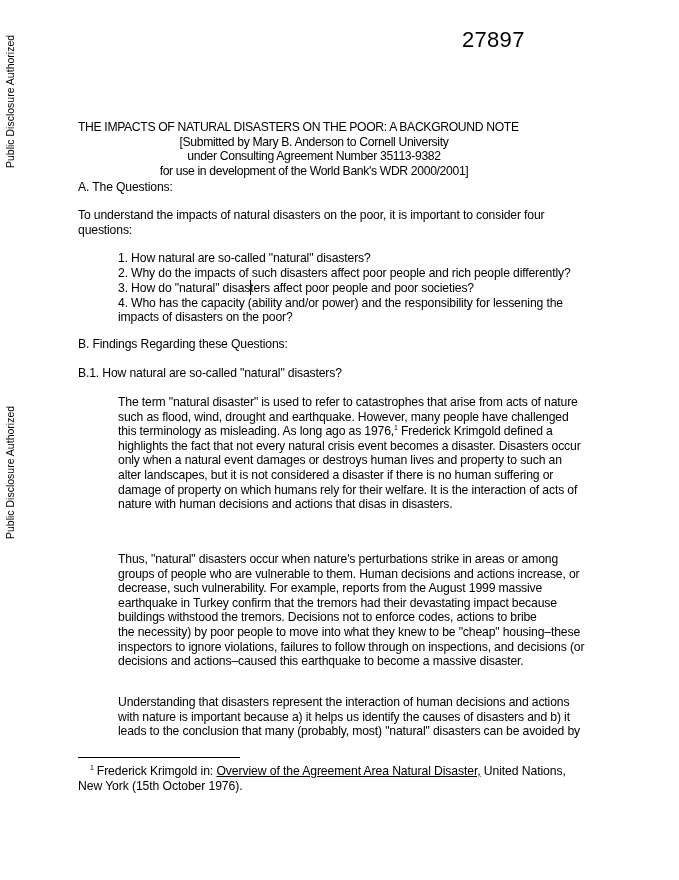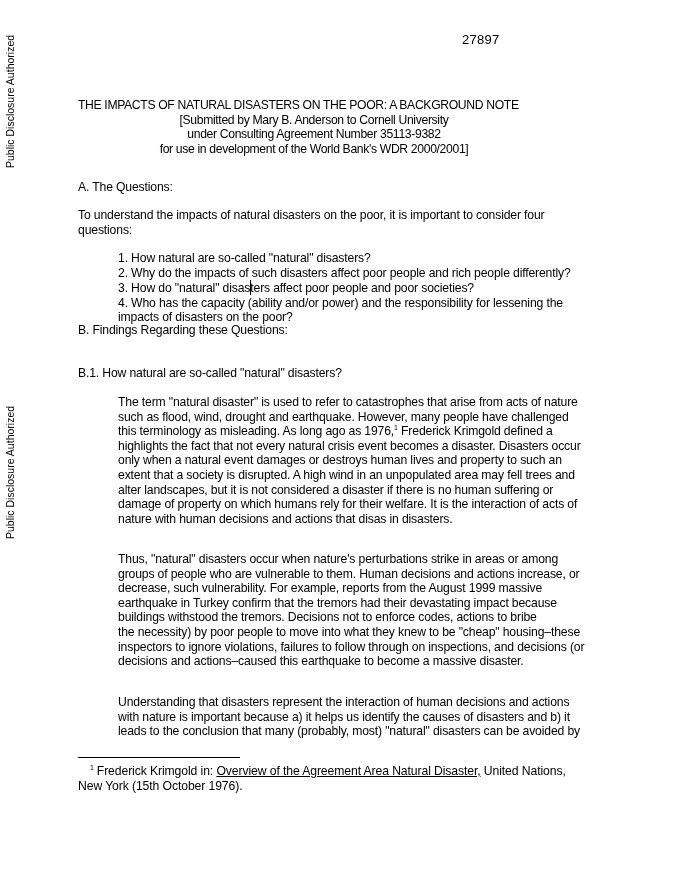--- a/index.html
+++ b/index.html
@@ -28,46 +28,46 @@
       white-space: nowrap;
       color: #000;
     }
     .side-label.top { top: 22px; height: 146px; }
     .side-label.mid { top: 393px; height: 146px; }
 
     .doc-number {
       position: absolute;
       left: 462px;
       top: 29px;
-      font-size: 13px;
+      font-size: 22px;
       line-height: 22px;
       letter-spacing: 0.3px;
     }
     .title-block {
       position: absolute;
       left: 78px;
-      top: 98px;
+      top: 120px;
       width: 472px;
       text-align: center;
       letter-spacing: -0.35px;
     }
     .title-block .t-line { display: block; white-space: nowrap; }
     .title-block .t-main { text-align: left; }
 
     .block {
       position: absolute;
       white-space: nowrap;
       letter-spacing: -0.15px;
     }
     .block .ln { display: block; }
 
     .sec-a { left: 78px; top: 180px; }
     .intro { left: 78px; top: 208px; }
     .qlist { left: 118px; top: 251px; }
-    .sec-b { left: 78px; top: 323px; }
+    .sec-b { left: 78px; top: 337px; }
     .sec-b1 { left: 78px; top: 366px; }
     .para1 { left: 118px; top: 395px; }
     .para2 { left: 118px; top: 552px; }
     .para3 { left: 118px; top: 695px; }
 
     .caret {
       display: inline-block;
       width: 1px;
       height: 15px;
       background: #000;
@@ -139,21 +139,20 @@
 
 <div class="block sec-b">B. Findings Regarding these Questions:</div>
 <div class="block sec-b1">B.1. How natural are so-called "natural" disasters?</div>
 
 <div class="block para1">
   <span class="ln">The term "natural disaster" is used to refer to catastrophes that arise from acts of nature</span>
   <span class="ln">such as flood, wind, drought and earthquake. However, many people have challenged</span>
   <span class="ln"><span>this terminology as misleading. As long ago as 1976,</span><sup class="fn-ref">1</sup><span> Frederick Krimgold defined a</span></span>
   <span class="ln">highlights the fact that not every natural crisis event becomes a disaster. Disasters occur</span>
   <span class="ln">only when a natural event damages or destroys human lives and property to such an</span>
-  <span class="ln">extent that a society is disrupted. A high wind in an unpopulated area may fell trees and</span>
   <span class="ln">alter landscapes, but it is not considered a disaster if there is no human suffering or</span>
   <span class="ln">damage of property on which humans rely for their welfare. It is the interaction of acts of</span>
   <span class="ln">nature with human decisions and actions that disas in disasters.</span>
 </div>
 
 <div class="block para2">
   <span class="ln">Thus, "natural" disasters occur when nature's perturbations strike in areas or among</span>
   <span class="ln">groups of people who are vulnerable to them. Human decisions and actions increase, or</span>
   <span class="ln">decrease, such vulnerability. For example, reports from the August 1999 massive</span>
   <span class="ln">earthquake in Turkey confirm that the tremors had their devastating impact because</span>

